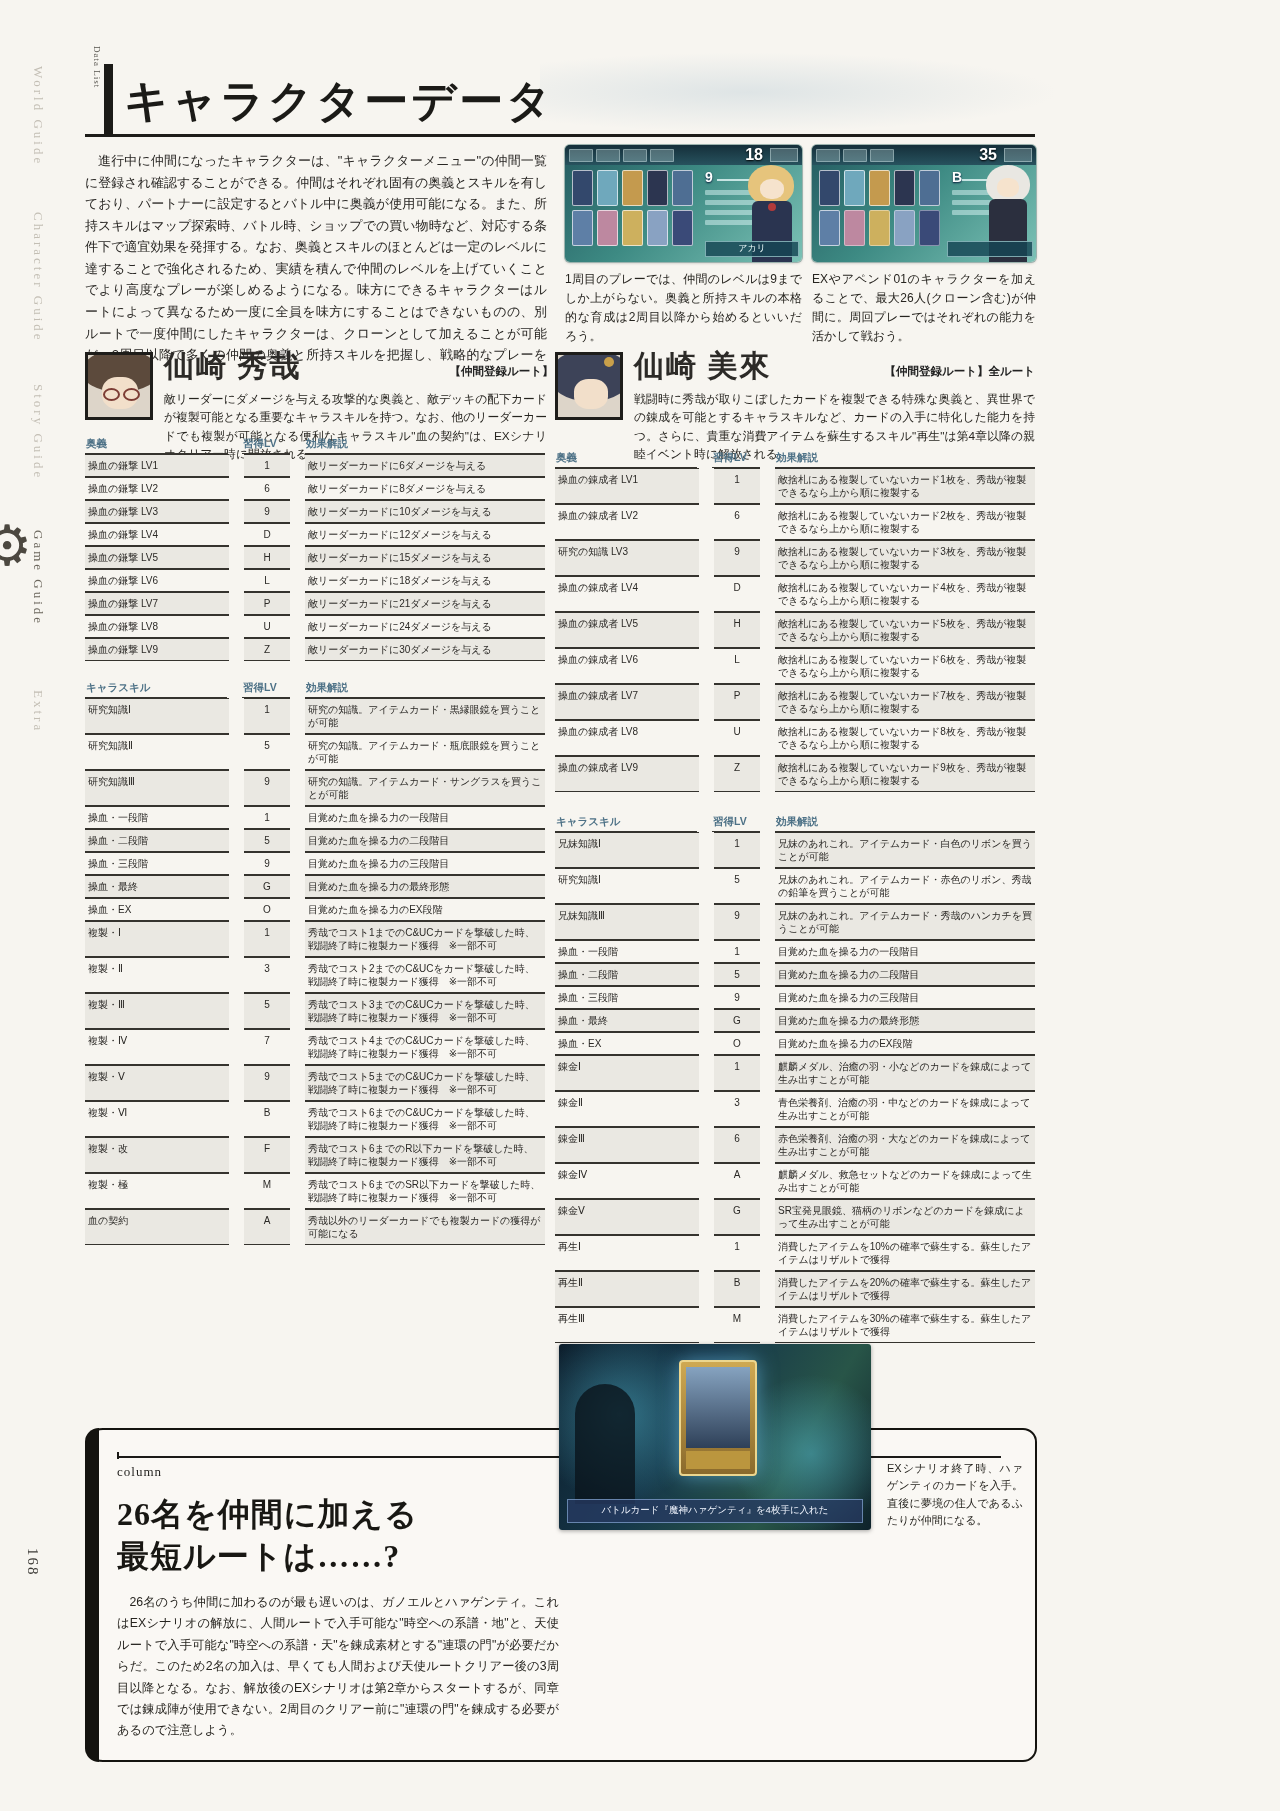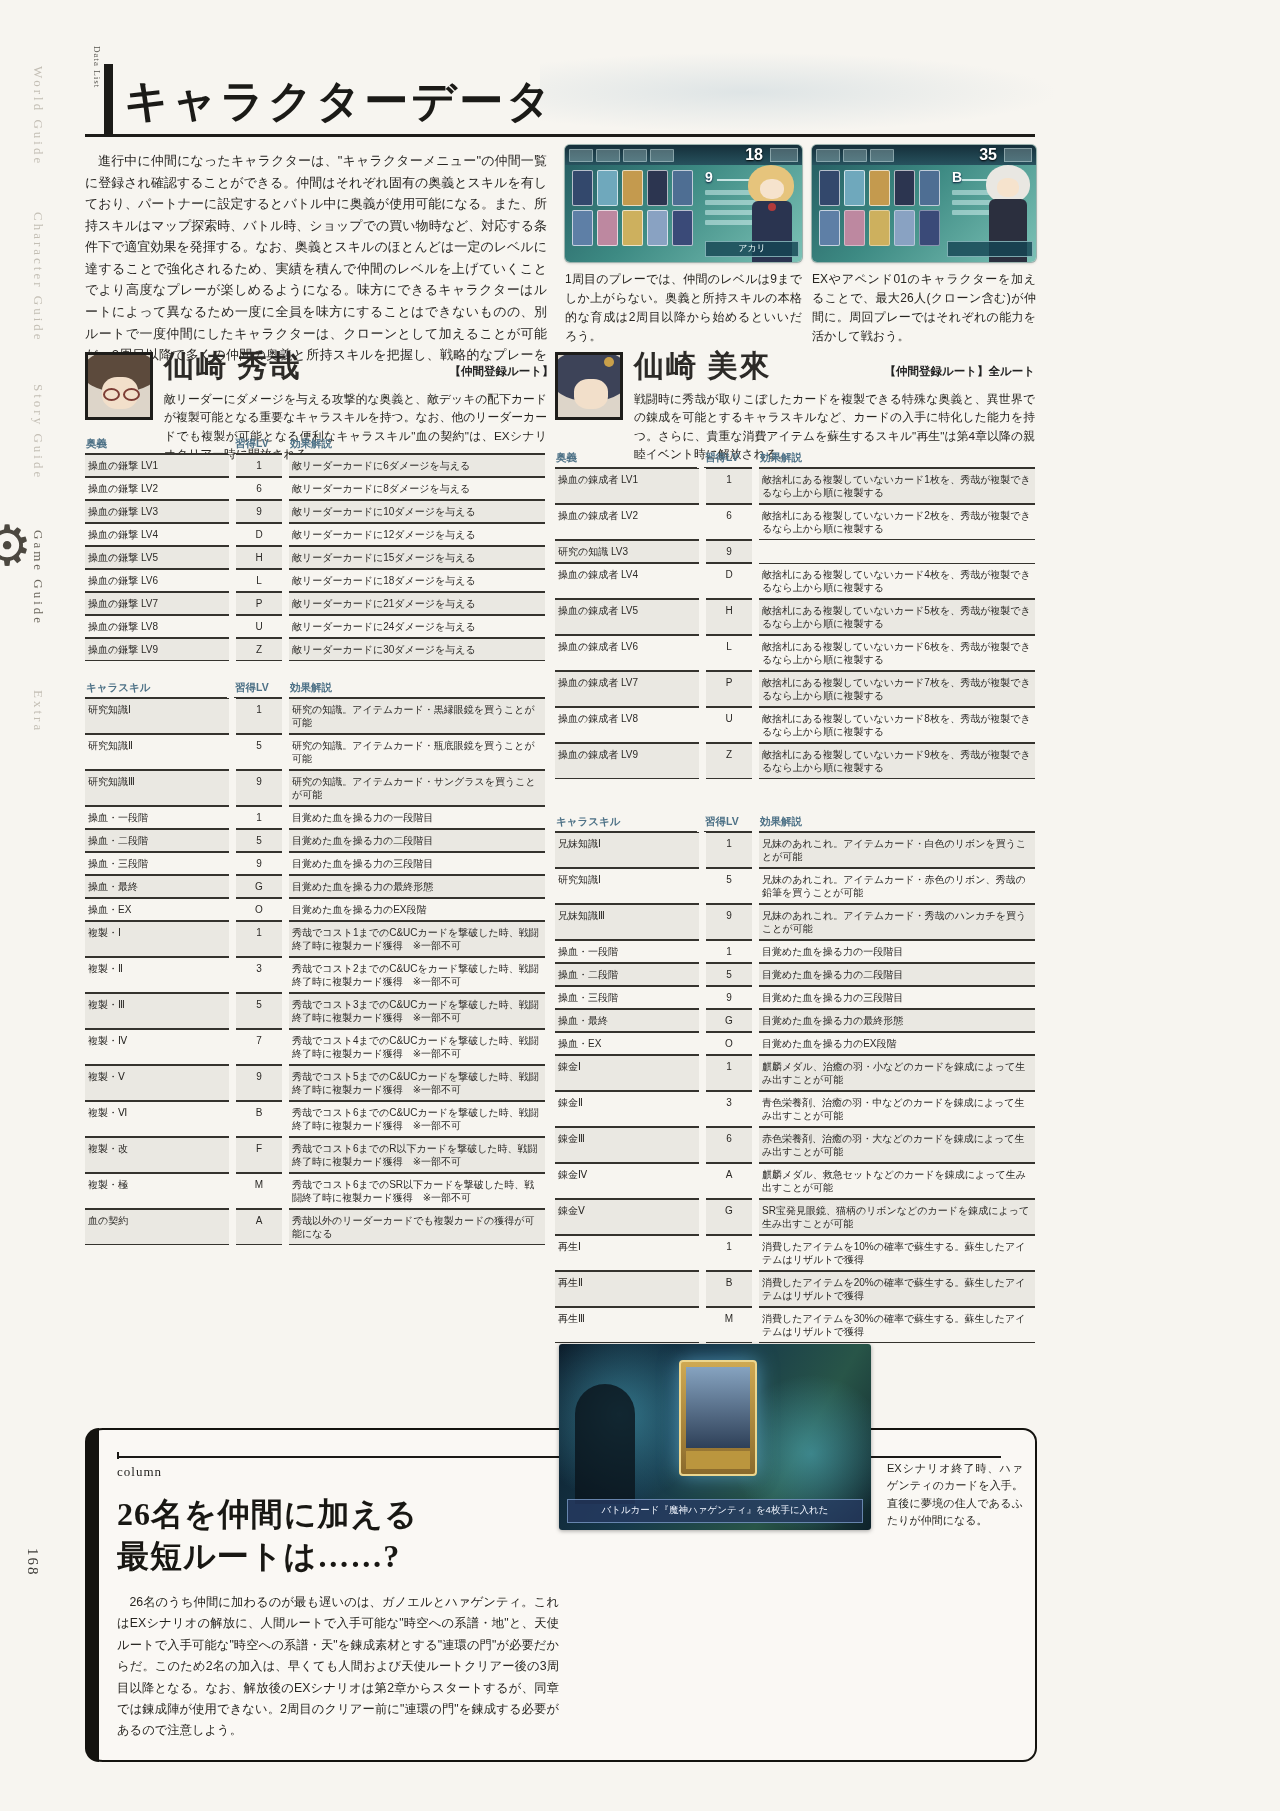--- a/index.html
+++ b/index.html
@@ -51,21 +51,21 @@
   .caption{font-size:12px;line-height:1.58;text-align:justify;color:#26241f;}
   
   .avatar{width:62px;height:62px;border:3px solid #1e1d1a;background:#ddd5c9;overflow:hidden;}
   .charname{font-family:"Liberation Serif","DejaVu Serif",serif;font-weight:bold;font-size:30px;
             letter-spacing:2px;color:#17161
 4;}
   .route{font-size:11.5px;font-weight:bold;color:#222;text-align:right;}
   .chardesc{font-size:11.8px;line-height:1.55;text-align:justify;color:#26241f;}
   
   .dtable{display:flex;flex-direction:column;}
-  .trow,.thead{display:flex;gap:7px;}
+  .trow,.thead{display:flex;gap:15px;}
   .tcell{border-top:1.4px solid #35332e;border-bottom:1.4px solid #35332e;
          padding:4px 3px;font-size:10px;line-height:1.3;color:#2b2926;}
   .thead .tcell{border-top:none;border-bottom:1.4px solid #35332e;background:none !important;
          color:#4d7186;font-weight:bold;padding:3px 3px 2px 1px;font-size:10.5px;white-space:nowrap;}
   .tcell.cname{width:138px;flex:none;}
   .tcell.clv{width:40px;flex:none;text-align:center;}
   .thead .tcell.clv{text-align:left;width:44px;}
   .tcell.cdesc{flex:1;}
   .trow.shade .tcell{background:#eae8e2;}
   
@@ -367,20 +367,21 @@
           <div class="tcell cdesc">敵捨札にある複製していないカード1枚を、秀哉が複製できるなら上から順に複製する</div>
         </div>
         <div class="trow">
           <div class="tcell cname">操血の錬成者 LV2</div>
           <div class="tcell clv">6</div>
           <div class="tcell cdesc">敵捨札にある複製していないカード2枚を、秀哉が複製できるなら上から順に複製する</div>
         </div>
         <div class="trow shade">
           <div class="tcell cname">研究の知識 LV3</div>
           <div class="tcell clv">9</div>
+          <div class="tcell cdesc">敵捨札にある複製していないカード3枚を、秀哉が複製できるなら上から順に複製する</div>
         </div>
         <div class="trow">
           <div class="tcell cname">操血の錬成者 LV4</div>
           <div class="tcell clv">D</div>
           <div class="tcell cdesc">敵捨札にある複製していないカード4枚を、秀哉が複製できるなら上から順に複製する</div>
         </div>
         <div class="trow shade">
           <div class="tcell cname">操血の錬成者 LV5</div>
           <div class="tcell clv">H</div>
           <div class="tcell cdesc">敵捨札にある複製していないカード5枚を、秀哉が複製できるなら上から順に複製する</div>

